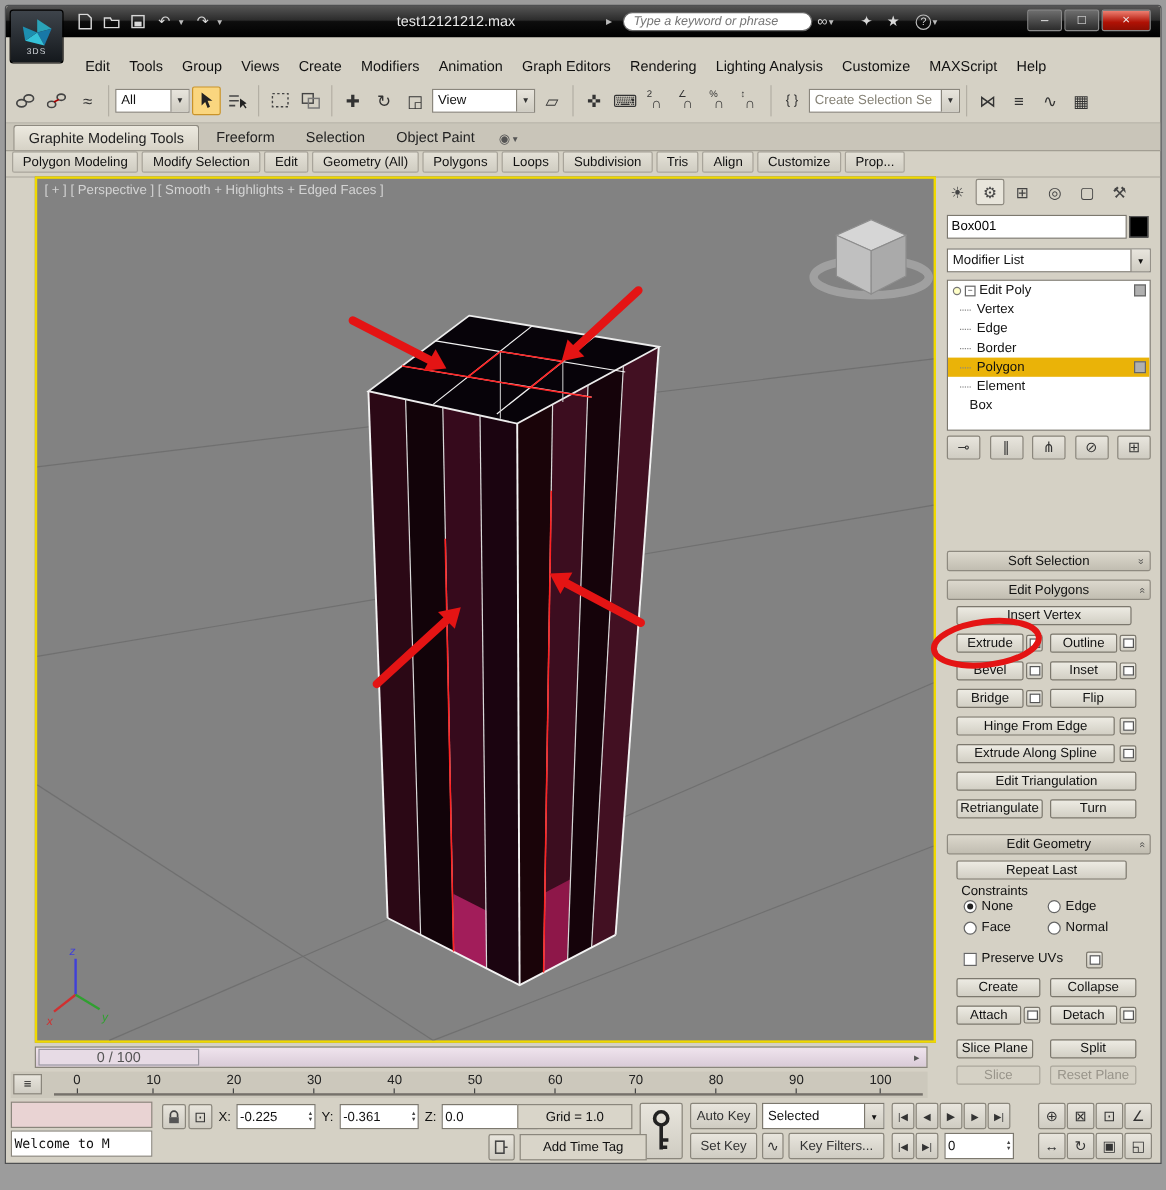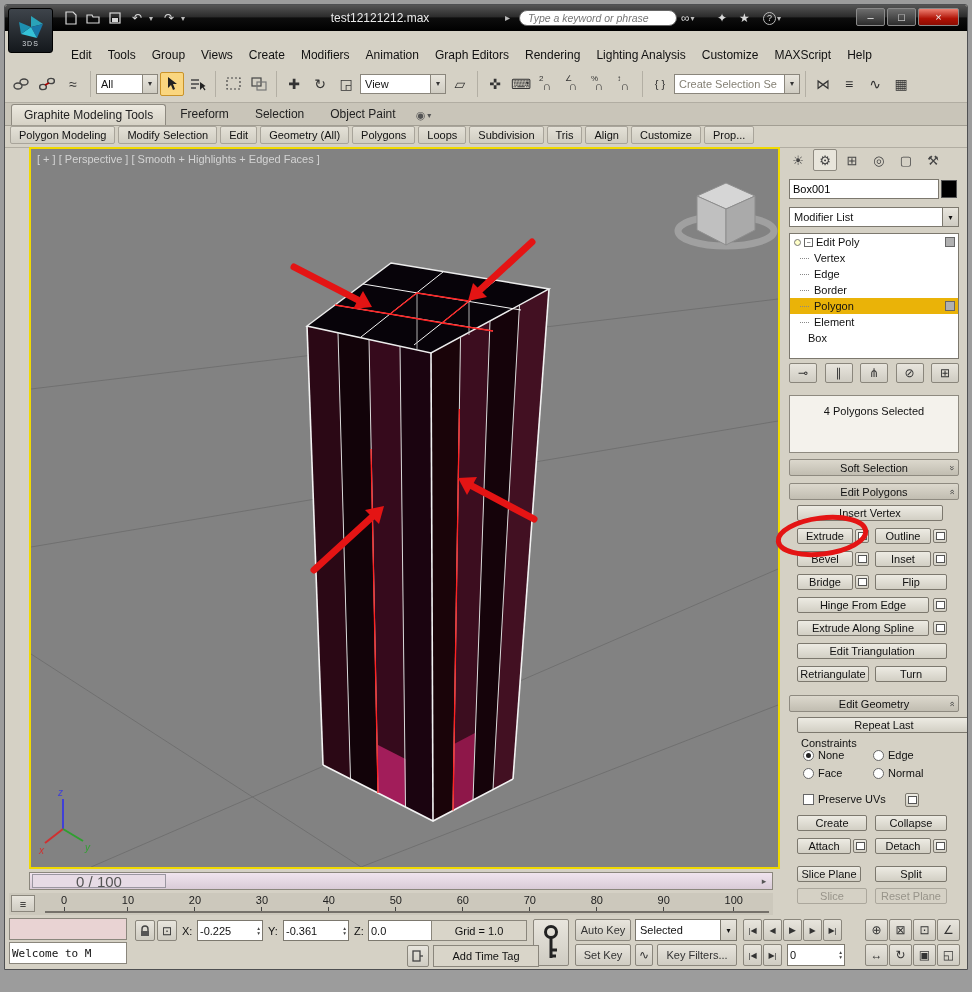--- a/index.html
+++ b/index.html
@@ -114,21 +114,21 @@
   .ritem{position:absolute;display:flex;align-items:center;gap:4px;font-size:11px}
   .radio{width:11px;height:11px;border-radius:50%;background:#fff;border:1px solid #666;position:relative}
   .radio.sel::after{content:"";position:absolute;left:2px;top:2px;width:5px;height:5px;
         border-radius:50%;background:#222}
   .chk{width:11px;height:11px;background:#fff;border:1px solid #666}
   
   .trackbar{position:absolute;left:24px;top:867px;width:744px;height:18px;
             background:linear-gradient(#f0e4ee,#d9cbd7);border:1px solid #8a867c}
   .tb-handle{position:absolute;left:2px;top:1px;width:134px;height:14px;background:#e7dbe5;
              border:1px solid #9a96a0;display:flex;align-items:center;justify-content:center;
-             font-size:15px;color:#555}
+             font-size:12px;color:#555}
   .tb-arrow{position:absolute;right:1px;top:1px;width:14px;height:14px;display:flex;
             align-items:center;justify-content:center;font-size:9px;color:#555}
   .ruler{position:absolute;left:4px;top:888px;width:764px;height:22px;background:#ccc8bc}
   .ruler-btn{position:absolute;left:2px;top:2px;width:24px;height:17px;background:linear-gradient(#e8e5dd,#cfccc2);
              border:1px solid #8a867c;display:flex;align-items:center;justify-content:center;font-size:11px}
   .ticks{position:absolute;left:52px;right:30px;top:1px;display:flex;justify-content:space-between}
   .tick{display:flex;flex-direction:column;align-items:center;font-size:11px;color:#222}
   .tick i{width:1px;height:5px;background:#444;margin-top:1px}
   .rline{position:absolute;left:36px;right:4px;bottom:2px;height:2px;background:#75716a}
   
@@ -456,23 +456,20 @@
         <span>Box</span>
       </div>
     </div>
     <div class="sbtns">
       <span class="sbtn">⊸</span>
       <span class="sbtn">∥</span>
       <span class="sbtn">⋔</span>
       <span class="sbtn">⊘</span>
       <span class="sbtn">⊞</span>
     </div>
-    <div class="selbox">
-      <span>4 Polygons Selected</span>
-    </div>
     <div class="rollhdr" style="top:312px">
       <span>Soft Selection</span>
       <span class="chev down">»</span>
     </div>
     <div class="rollhdr" style="top:336px">
       <span>Edit Polygons</span>
       <span class="chev up">»</span>
     </div>
     <div class="pbtn" style="left:13px;top:358px;width:146px">Insert Vertex</div>
     <div class="pbtn" style="left:13px;top:381px;width:56px">Extrude</div>
@@ -490,21 +487,21 @@
     <div class="sbox" style="left:149px;top:451px"></div>
     <div class="pbtn" style="left:13px;top:473px;width:132px">Extrude Along Spline</div>
     <div class="sbox" style="left:149px;top:474px"></div>
     <div class="pbtn" style="left:13px;top:496px;width:150px">Edit Triangulation</div>
     <div class="pbtn" style="left:13px;top:519px;width:72px">Retriangulate</div>
     <div class="pbtn" style="left:91px;top:519px;width:72px">Turn</div>
     <div class="rollhdr" style="top:548px">
       <span>Edit Geometry</span>
       <span class="chev up">»</span>
     </div>
-    <div class="pbtn" style="left:13px;top:570px;width:174px">Repeat Last</div>
+    <div class="pbtn" style="left:13px;top:570px;width:142px">Repeat Last</div>
     <span class="lab" style="left:17px;top:590px">Constraints</span>
     <div class="ritem" style="left:19px;top:602px">
       <span class="radio sel"></span>
       <span>None</span>
     </div>
     <div class="ritem" style="left:89px;top:602px">
       <span class="radio"></span>
       <span>Edge</span>
     </div>
     <div class="ritem" style="left:19px;top:620px">

